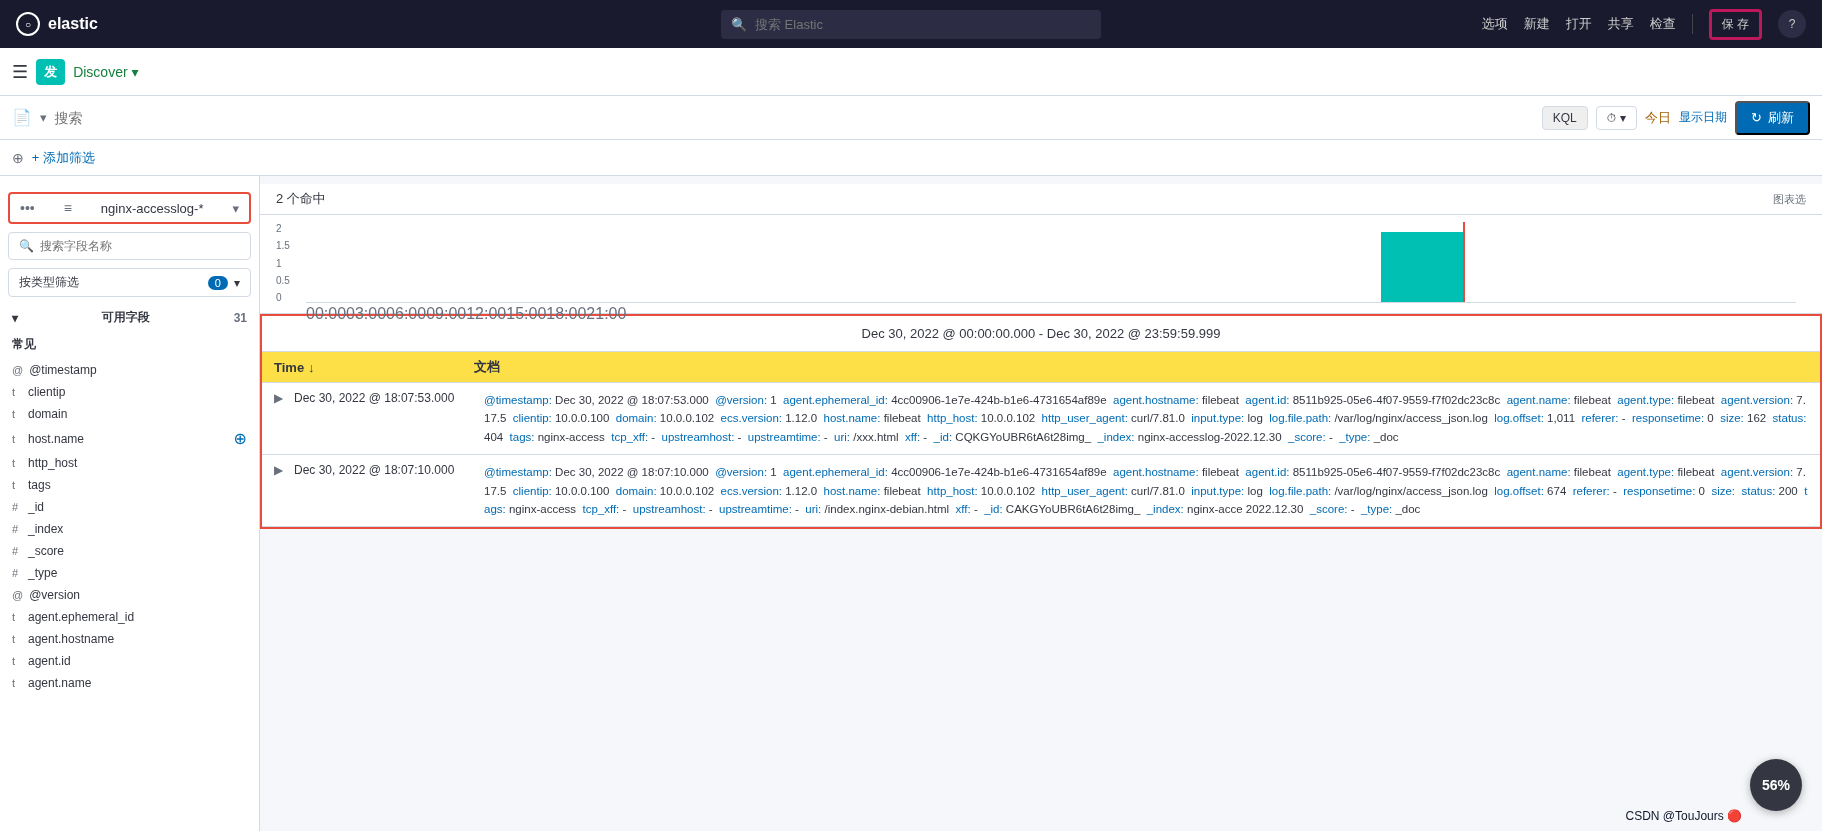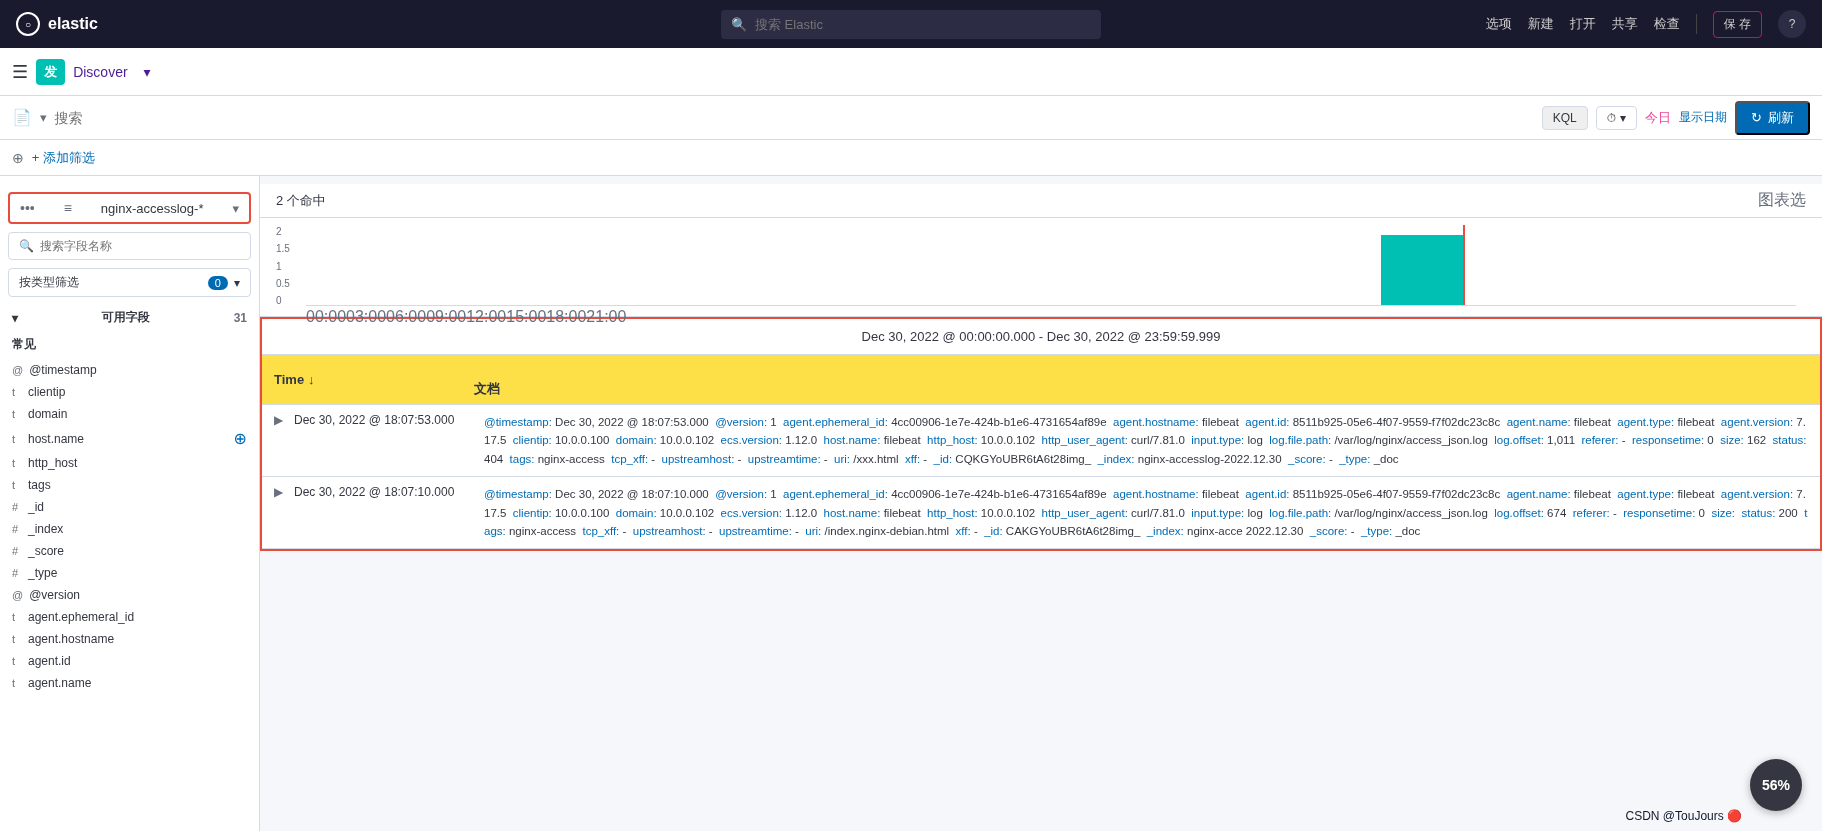--- a/index.html
+++ b/index.html
@@ -75,26 +75,26 @@
     .menu-icon { font-size: 18px; cursor: pointer; color: #343741; }
     .app-badge {
       background: #00bfb3;
       color: #fff;
       font-weight: bold;
       font-size: 13px;
       padding: 4px 8px;
       border-radius: 4px;
     }
     .discover-btn {
-      color: #4c1d95;
+      color: #15803d;
       font-size: 14px;
       cursor: pointer;
       display: flex;
       align-items: center;
-      gap: 16px;
+      gap: 4px;
     }
 
     
     .search-row {
       background: #fff;
       border-bottom: 1px solid #d3dae6;
       height: 44px;
       display: flex;
       align-items: center;
       padding: 0 12px;
@@ -120,21 +120,21 @@
       padding: 4px 10px;
       border-radius: 4px;
       font-size: 12px;
       cursor: pointer;
       color: #343741;
       display: flex;
       align-items: center;
       gap: 4px;
     }
     .date-range-btn {
-      color: #ec4899;
+      color: #a16207;
       font-size: 13px;
       cursor: pointer;
     }
     .refresh-btn {
       background: #006bb4;
       color: #fff;
       padding: 6px 14px;
       border-radius: 4px;
       cursor: pointer;
       font-size: 13px;
@@ -301,21 +301,21 @@
     }
     .table-cols {
       display: flex;
       background: #fde047;
       border-bottom: 1px solid #d3dae6;
       padding: 6px 12px;
       font-size: 13px;
       font-weight: 600;
     }
     .col-time { width: 200px; flex-shrink: 0; display: flex; align-items: center; gap: 4px; }
-    .col-doc { flex: 1; margin-top: 19px; }
+    .col-doc { flex: 1; }
 
     .log-row {
       display: flex;
       border-bottom: 1px solid #d3dae6;
       padding: 8px 12px;
       font-size: 12px;
       background: #fff;
       min-height: 60px;
     }
     .log-expand {
@@ -395,21 +395,21 @@
     </div>
   </div>
 
   <div class="top-nav-right">
     <span>选项</span>
     <span>新建</span>
     <span>打开</span>
     <span>共享</span>
     <span>检查</span>
     <div style="width:1px;height:20px;background:#444;"></div>
-    <span style="border:1px solid #be185d;padding:4px 10px;border-radius:4px;cursor:pointer;font-size:12px;">保 存</span>
+    <span style="border:3px solid #be185d;padding:4px 10px;border-radius:4px;cursor:pointer;font-size:12px;">保 存</span>
     <div class="nav-icon-circle">?</div>
   </div>
 </div>
 
 <div class="toolbar">
   <div class="toolbar-left">
     <span class="menu-icon">☰</span>
     <div class="app-badge">发</div>
     <div class="discover-btn">
       <span>Discover</span>
@@ -534,21 +534,21 @@
         <span class="field-type-badge">t</span>
         <span>agent.name</span>
       </div>
     </div>
   </div>
 
   <div class="content-area">
 
     <div style="background:#fff;padding:6px 16px;display:flex;align-items:center;justify-content:space-between;border-bottom:1px solid #d3dae6;margin-top:8px;">
       <span style="font-size:13px;font-weight:500;">2 个命中</span>
-      <span style="color:#69707d;font-size:16px;cursor:pointer;">图表选</span>
+      <span style="color:#69707d;font-size:11px;cursor:pointer;">图表选</span>
     </div>
 
     <div class="chart-area">
       <div class="chart-canvas">
         <div style="display:flex;gap:0;height:80px;align-items:flex-end;margin-left:30px;margin-right:10px;border-bottom:1px solid #d3dae6;position:relative;">
 
           <div style="position:absolute;left:-30px;top:0;height:80px;display:flex;flex-direction:column;justify-content:space-between;font-size:10px;color:#69707d;">
             <span>2</span>
             <span>1.5</span>
             <span>1</span>

